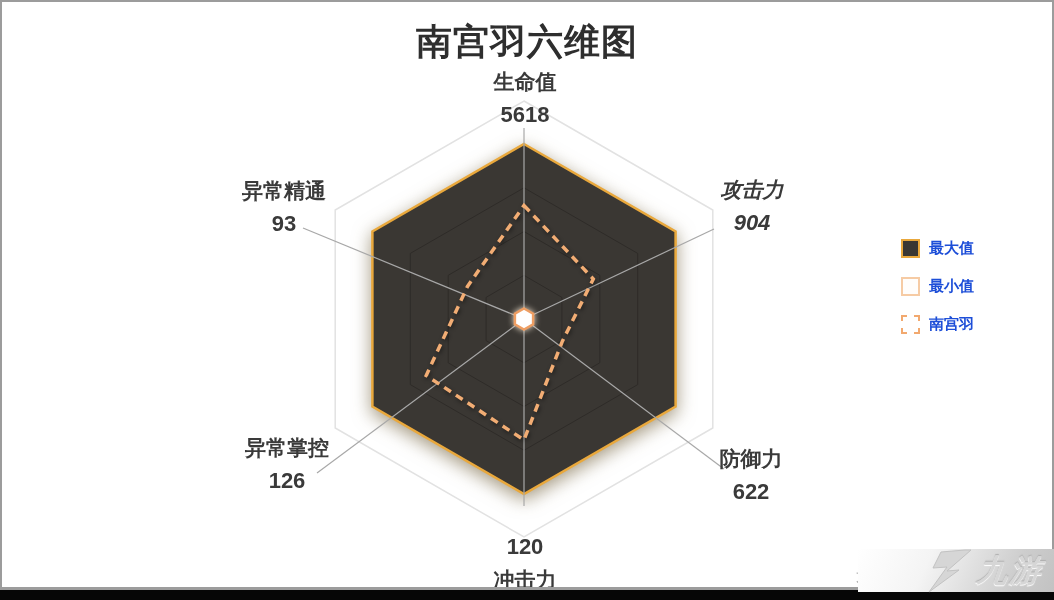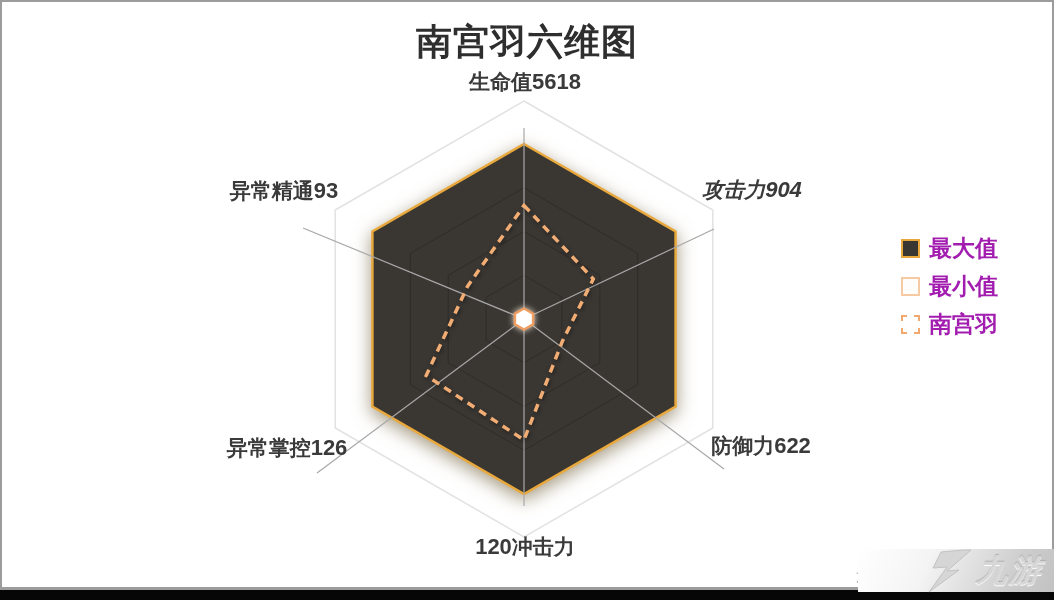--- a/index.html
+++ b/index.html
@@ -16,35 +16,35 @@
   #bottom-bar{position:absolute;left:0;top:590px;width:1054px;height:10px;background:#060606;z-index:41;}
 
   #chart-svg{position:absolute;left:0;top:0;z-index:1;}
 
   .page-title{
     position:absolute;left:527px;top:18px;transform:translateX(-50%);
     font-size:36px;font-weight:bold;color:#2e2e2e;white-space:nowrap;z-index:5;
     letter-spacing:1px;
   }
   .axis-label{
-    position:absolute;transform:translateX(-50%);display:flex;flex-direction:row;
-    align-items:center;z-index:5;white-space:nowrap;
+    position:absolute;transform:translateX(-50%);display:flex;flex-direction:column;
+    align-items:center;gap:9px;z-index:5;white-space:nowrap;
   }
   .axis-name{font-size:21px;font-weight:bold;color:#3a3a3a;line-height:24px;}
   .axis-value{font-size:22px;font-weight:bold;color:#3a3a3a;line-height:24px;}
 
   #legend{
     position:absolute;left:901px;top:236px;display:flex;flex-direction:column;gap:14px;z-index:5;
   }
   .legend-item{display:flex;align-items:center;gap:9px;height:24px;cursor:pointer;}
   .legend-swatch{width:15px;height:15px;flex:0 0 auto;}
   #swatch-max{background:#3a3733;border:2.5px solid #e9a83c;}
   #swatch-min{background:#fffdfb;border:2.5px solid #f6cba4;}
   #swatch-char{background:transparent;border:2.5px dashed #f2a96f;}
-  .legend-label{font-size:23px;font-weight:bold;color:#a21caf;line-height:24px;}
+  .legend-label{font-size:15px;font-weight:bold;color:#1d4ed8;line-height:24px;}
 
   #watermark-partial{
     position:absolute;left:856px;top:561px;font-size:21px;color:#b2b2b2;z-index:44;
   }
   #watermark-box{
     position:absolute;left:858px;top:549px;width:196px;height:43px;z-index:45;
     background:linear-gradient(115deg,#ffffff 0%,#f4f4f4 35%,#cdcdcd 78%,#c2c2c2 100%);
   }
   #watermark-logo{
     position:absolute;left:925px;top:548px;z-index:46;display:flex;align-items:center;
@@ -87,21 +87,21 @@
 <div class="axis-label" style="left:525px;top:70px;">
   <div class="axis-name">生命值</div>
   <div class="axis-value">5618</div>
 </div>
 
 <div class="axis-label" style="left:752px;top:178px;font-style:italic;">
   <div class="axis-name">攻击力</div>
   <div class="axis-value">904</div>
 </div>
 
-<div class="axis-label" style="left:751px;top:434px;margin-left:10px;">
+<div class="axis-label" style="left:751px;top:447px;">
   <div class="axis-name">防御力</div>
   <div class="axis-value">622</div>
 </div>
 
 <div class="axis-label" style="left:525px;top:535px;">
   <div class="axis-value">120</div>
   <div class="axis-name">冲击力</div>
 </div>
 
 <div class="axis-label" style="left:287px;top:436px;">

